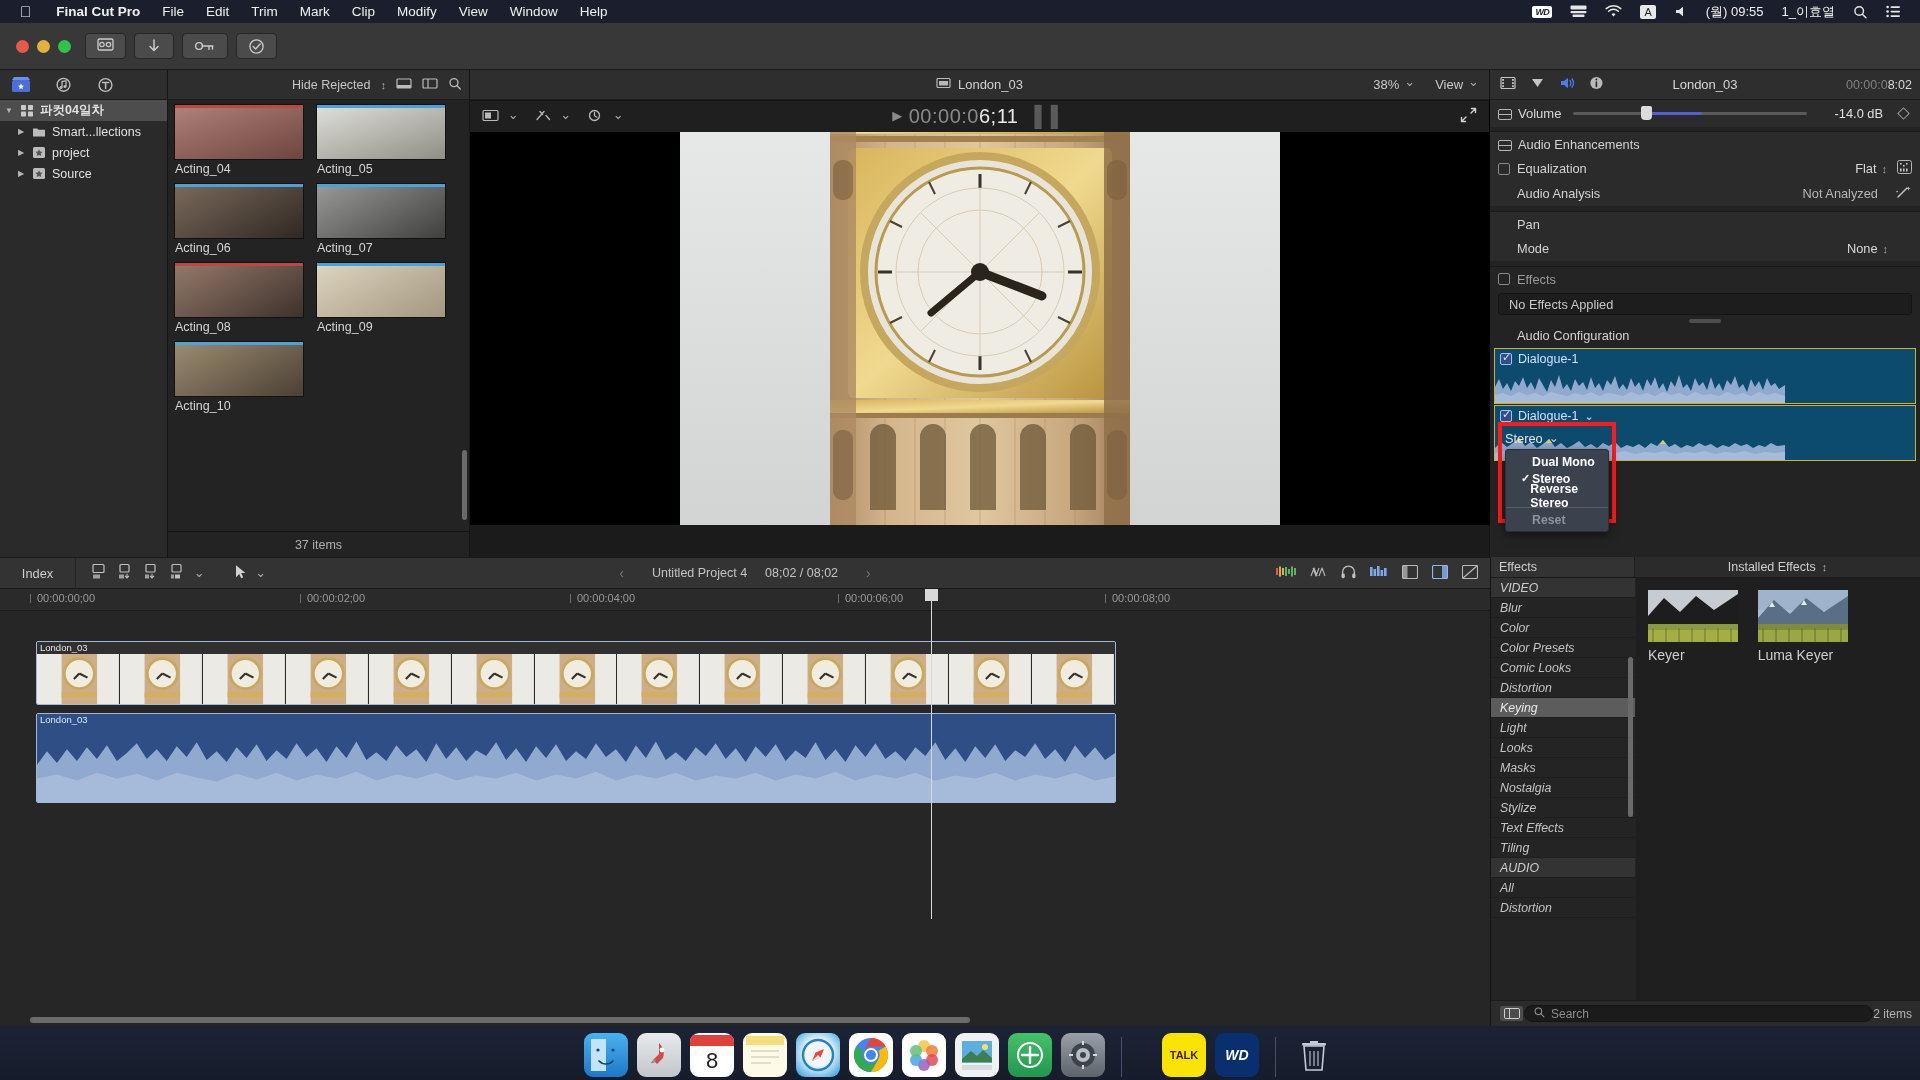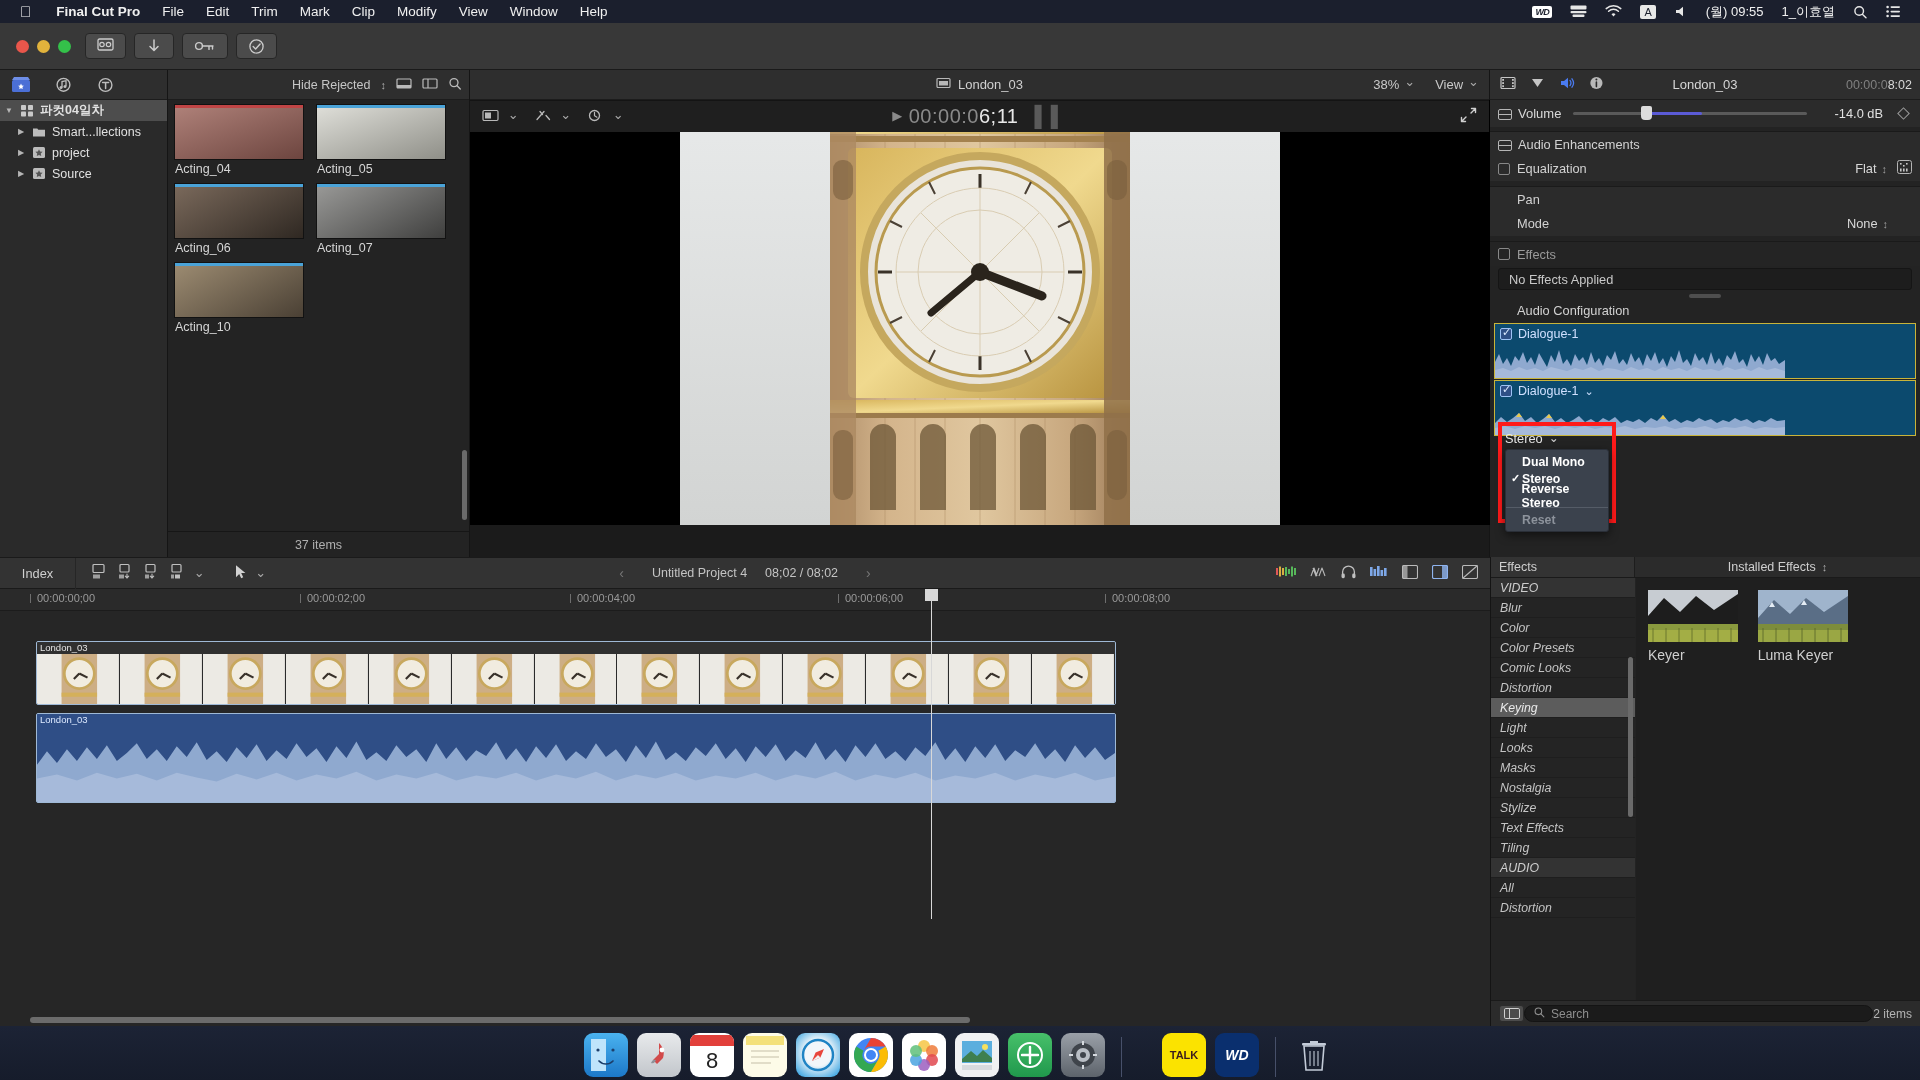--- a/index.html
+++ b/index.html
@@ -250,21 +250,21 @@
     font-size:12.8px; color:#e6e6e6;
   }
   #dd-menu {
     position:absolute; left:1505px; top:379px; width:104px;
     background:#3b424d; border:1px solid #2a2f38; border-radius:3px;
     z-index:62; padding:3px 0;
     box-shadow:0 3px 10px rgba(0,0,0,.55);
   }
   .dd-item {
     height:17px; display:flex; align-items:center;
-    font-size:12.3px; color:#ffffff; font-weight:bold; padding-left:3px;
+    font-size:12.3px; color:#ffffff; font-weight:bold; padding-left:13px;
   }
   .dd-item .tick { width:13px; font-size:11px; color:#fff; text-align:center; }
   .dd-div { height:1px; background:#555c67; margin:3px 0; }
   .dd-item.dis { color:#8d939c; }
 
   
   #tl-toolbar {
     position:absolute; top:534px; left:0; width:1490px; height:32px;
     background:#333333; border-top:1px solid #1a1a1a; border-bottom:1px solid #1a1a1a;
     display:flex; align-items:center; position:absolute;
@@ -617,20 +617,34 @@
             <div class="clipthumb" style="background:linear-gradient(150deg,#7b6a5c,#2f2822)">
               <span class="strip" style="background:#4aa3d8"></span>
             </div>
             <div class="cliplabel">Acting_06</div>
           </div>
           <div class="clipcell">
             <div class="clipthumb" style="background:linear-gradient(150deg,#9a9a98,#3f3f3e)">
               <span class="strip" style="background:#4aa3d8"></span>
             </div>
             <div class="cliplabel">Acting_07</div>
+          </div>
+        </div>
+        <div class="cliprow">
+          <div class="clipcell">
+            <div class="clipthumb" style="background:linear-gradient(150deg,#95796b,#3d322b)">
+              <span class="strip" style="background:#c04545"></span>
+            </div>
+            <div class="cliplabel">Acting_08</div>
+          </div>
+          <div class="clipcell">
+            <div class="clipthumb" style="background:linear-gradient(150deg,#ded5c0,#a2977f)">
+              <span class="strip" style="background:#4aa3d8"></span>
+            </div>
+            <div class="cliplabel">Acting_09</div>
           </div>
         </div>
         <div class="cliprow">
           <div class="clipcell">
             <div class="clipthumb" style="background:linear-gradient(150deg,#9d8c72,#4a4034)">
               <span class="strip" style="background:#4aa3d8"></span>
             </div>
             <div class="cliplabel">Acting_10</div>
           </div>
         </div>
@@ -853,20 +867,33 @@
                   <rect x="6" y="5" width="1.6" height="1.6"></rect>
                   <rect x="9" y="3" width="1.6" height="1.6"></rect>
                   <rect x="3" y="8.5" width="1.6" height="3"></rect>
                   <rect x="6" y="8.5" width="1.6" height="3"></rect>
                   <rect x="9" y="8.5" width="1.6" height="3"></rect>
                 </g>
               </svg>
           </span>
         </div>
 
+        <div class="irow band">
+          <span style="width:19px"></span>
+          <span>Audio Analysis</span>
+          <span class="grow"></span>
+          <span class="ival" style="color:#b6b6b6">Not Analyzed</span>
+          <span style="margin-left:18px">
+            <svg width="16" height="14" viewBox="0 0 16 14">
+                <path d="M2 12L11 3" stroke="#c0c0c0" stroke-width="1.5" stroke-linecap="round"></path>
+                <path d="M12.5 1.5l.6 1.4 1.4.6-1.4.6-.6 1.4-.6-1.4-1.4-.6 1.4-.6z" fill="#c0c0c0"></path>
+                <path d="M1 5.2l.4.9.9.4-.9.4-.4.9-.4-.9L0 6.5l.9-.4z" fill="#c0c0c0"></path>
+              </svg>
+          </span>
+        </div>
 
         <div style="height:5px;background:#232323"></div>
 
         <div class="irow band sep">
           <span style="width:19px"></span>
           <span class="sectiontitle">Pan</span>
         </div>
         <div class="irow band">
           <span style="width:19px"></span>
           <span>Mode</span>

